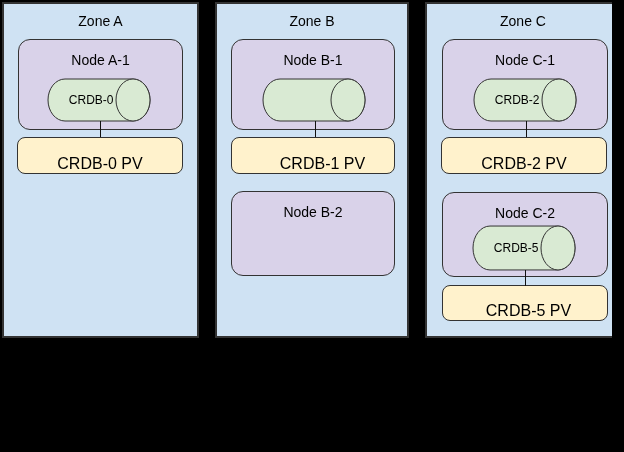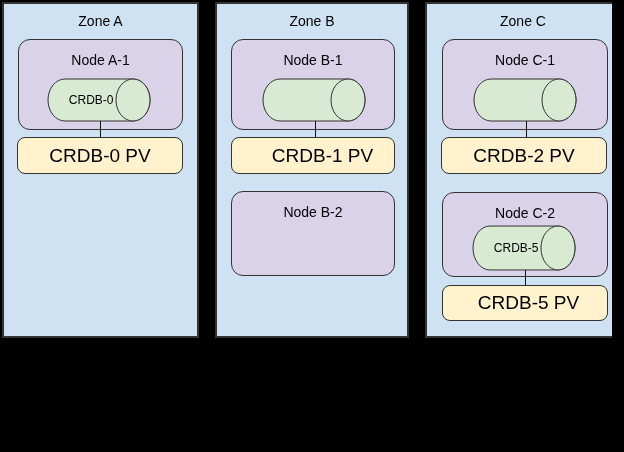--- a/index.html
+++ b/index.html
@@ -42,22 +42,22 @@
   .conn {
     position:absolute; width:0;
     border-left:1.5px solid #111;
     z-index:3;
   }
   .pv {
     position:absolute; height:37px;
     background:var(--pv-fill,#fff2cc);
     border:1px solid var(--stroke,#333);
     border-radius:8px; box-sizing:border-box;
-    display:flex; align-items:center; justify-content:center;
-    font-size:19px;
+    display:flex; align-items:flex-end; justify-content:center;
+    font-size:16px;
   }
 </style>
 </head>
 <body>
 
 <div class="stage">
 
   <section class="zone zone-a">
     <div class="zone-label">Zone A</div>
 
@@ -110,20 +110,21 @@
 
     <div class="node" style="left:15px; top:35px; width:166px; height:91px;">
       <div class="node-label">Node C-1</div>
     </div>
 
     <div class="cyl" style="left:46px; top:74px; width:104px; height:44px;">
       <svg viewBox="0 0 104 44" preserveAspectRatio="none">
         <path d="M86,1 H18 A17,21 0 0 0 18,43 H86 A17,21 0 0 0 86,1 Z" fill="#d9ead3" stroke="#333" stroke-width="1" vector-effect="non-scaling-stroke"></path>
         <ellipse cx="86" cy="22" rx="17" ry="21" fill="#d9ead3" stroke="#333" stroke-width="1" vector-effect="non-scaling-stroke"></ellipse>
       </svg>
+      <div class="cyl-label">CRDB-2</div>
     </div>
 
     <div class="conn" style="left:99px; top:117px; height:16px;"></div>
 
     <div class="pv" style="left:14px; top:133px; width:166px;">
       <span>CRDB-2 PV</span>
     </div>
 
     <div class="node" style="left:15px; top:188px; width:166px; height:85px;">
       <div class="node-label">Node C-2</div>

